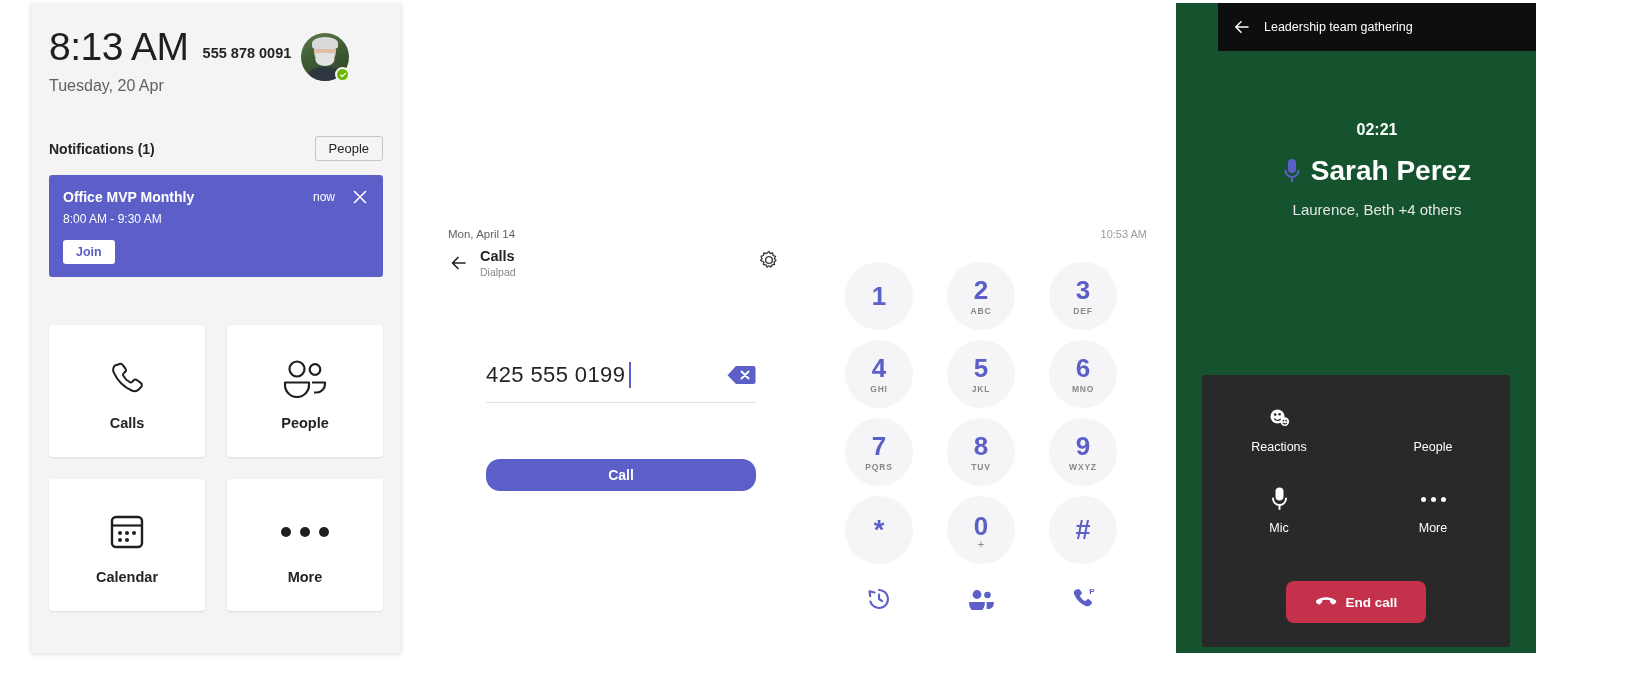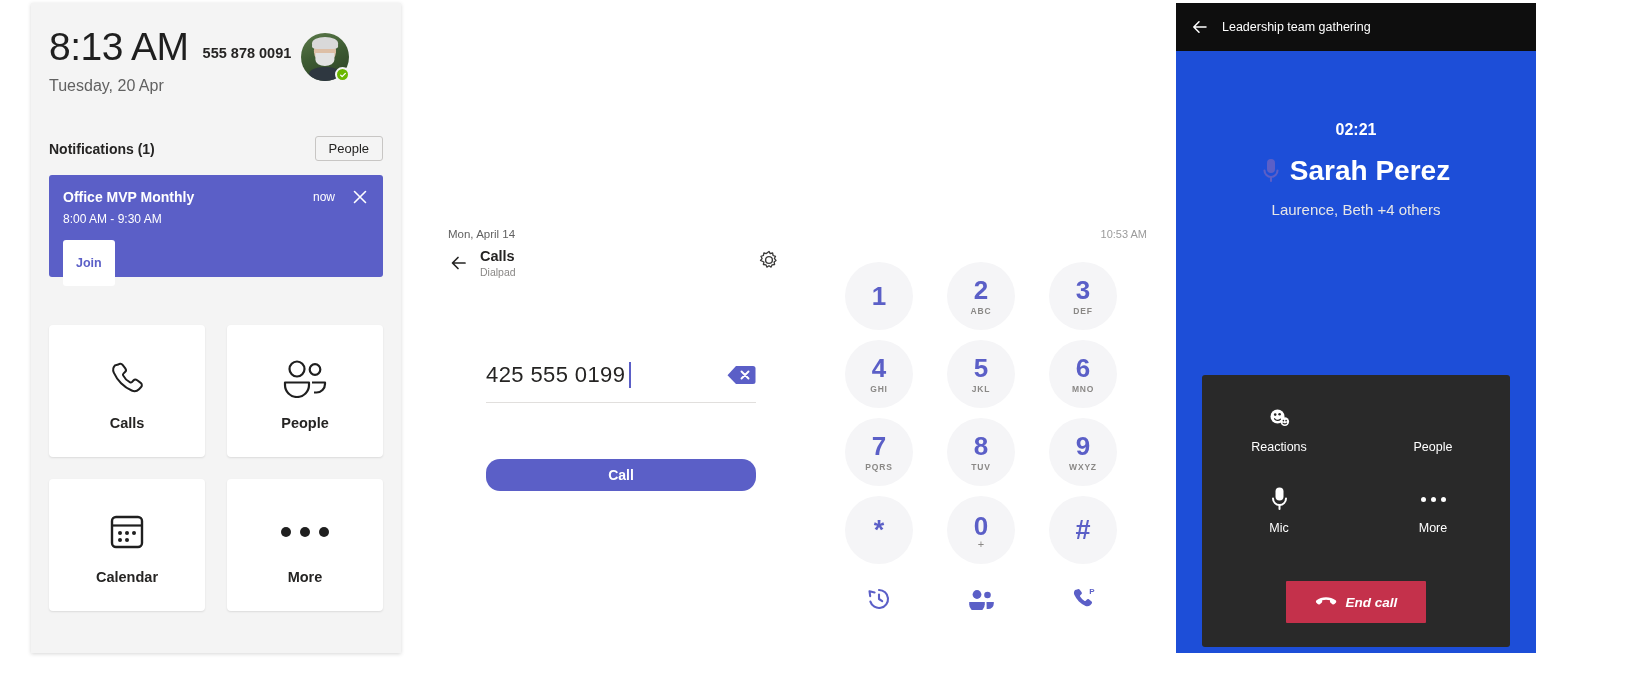--- a/index.html
+++ b/index.html
@@ -90,21 +90,21 @@
   }
   .notif-card-now { font-size: 12px; color: #ffffff; margin-right: 16px; margin-top: 1px; }
   .notif-close {
     width: 18px; height: 18px; cursor: pointer; flex: 0 0 auto; margin-top: -1px;
   }
   .notif-close svg { width: 18px; height: 18px; display:block; }
   .notif-card-time { font-size: 12px; color: #ffffff; margin-top: 6px; }
   .join-btn {
     margin-top: 14px; background: #ffffff; color: #5b5fc7;
     font-size: 12.5px; font-weight: 700; border: none; border-radius: 3px;
-    padding: 16px 13px; cursor: pointer; font-family: inherit;
+    padding: 5px 13px; cursor: pointer; font-family: inherit;
   }
 
   .tile-grid {
     display: grid; grid-template-columns: 1fr 1fr; gap: 22px;
     margin-top: 48px;
   }
   .tile {
     background: #ffffff; border-radius: 4px; height: 132px;
     display: flex; flex-direction: column; align-items: center; justify-content: center;
     box-shadow: 0 1px 2px rgba(0,0,0,0.10); cursor: pointer;
@@ -172,21 +172,22 @@
     position: absolute; left: 408px; top: 580px;
     display: grid; grid-template-columns: repeat(3, 102px);
     justify-items: center;
   }
   .key-action { width: 46px; height: 38px; display: flex; align-items: center; justify-content: center; cursor: pointer; }
   .key-action svg { display: block; }
 
   
   .call-panel {
     position: absolute; left: 1176px; top: 3px; width: 360px; height: 650px;
-    background: #1d4ed8;
+    background: #14532d;
+    padding-left: 42px;
   }
   .call-topbar {
     height: 48px; background: #0e0e0e; display: flex; align-items: center; padding: 0 14px;
   }
   .call-back { width: 20px; height: 20px; cursor: pointer; margin-right: 12px; }
   .call-back svg { width: 20px; height: 20px; display: block; }
   .call-topbar-title { font-size: 12.5px; color: #ffffff; }
 
   .call-timer { text-align: center; margin-top: 70px; font-size: 16px; font-weight: 700; color: #ffffff; }
   .call-speaker {
@@ -205,23 +206,23 @@
     display: flex; flex-direction: column; align-items: center; cursor: pointer;
   }
   .ctrl-icon { height: 26px; display: flex; align-items: center; justify-content: center; }
   .ctrl-icon svg { display: block; }
   .ctrl-dots { display: flex; gap: 5px; align-items: center; }
   .ctrl-dots i { width: 5px; height: 5px; border-radius: 50%; background: #ffffff; display: block; }
   .ctrl-label { font-size: 12.5px; color: #ffffff; margin-top: 9px; }
 
   .endcall-btn {
     position: absolute; left: 50%; transform: translateX(-50%); bottom: 24px;
-    background: #c4314b; color: #fff; border: none; border-radius: 1px;
+    background: #c4314b; color: #fff; border: none; border-radius: 8px;
     height: 42px; width: 140px; display: flex; align-items: center; justify-content: center;
-    gap: 9px; cursor: pointer; font-family: inherit; font-size: 13.5px; font-weight: 600; font-style: italic;
+    gap: 9px; cursor: pointer; font-family: inherit; font-size: 13.5px; font-weight: 600;
   }
   .endcall-btn svg { display: block; }
 </style>
 </head>
 <body>
 
 <div class="stage">
 
   <div class="home-panel">
 

